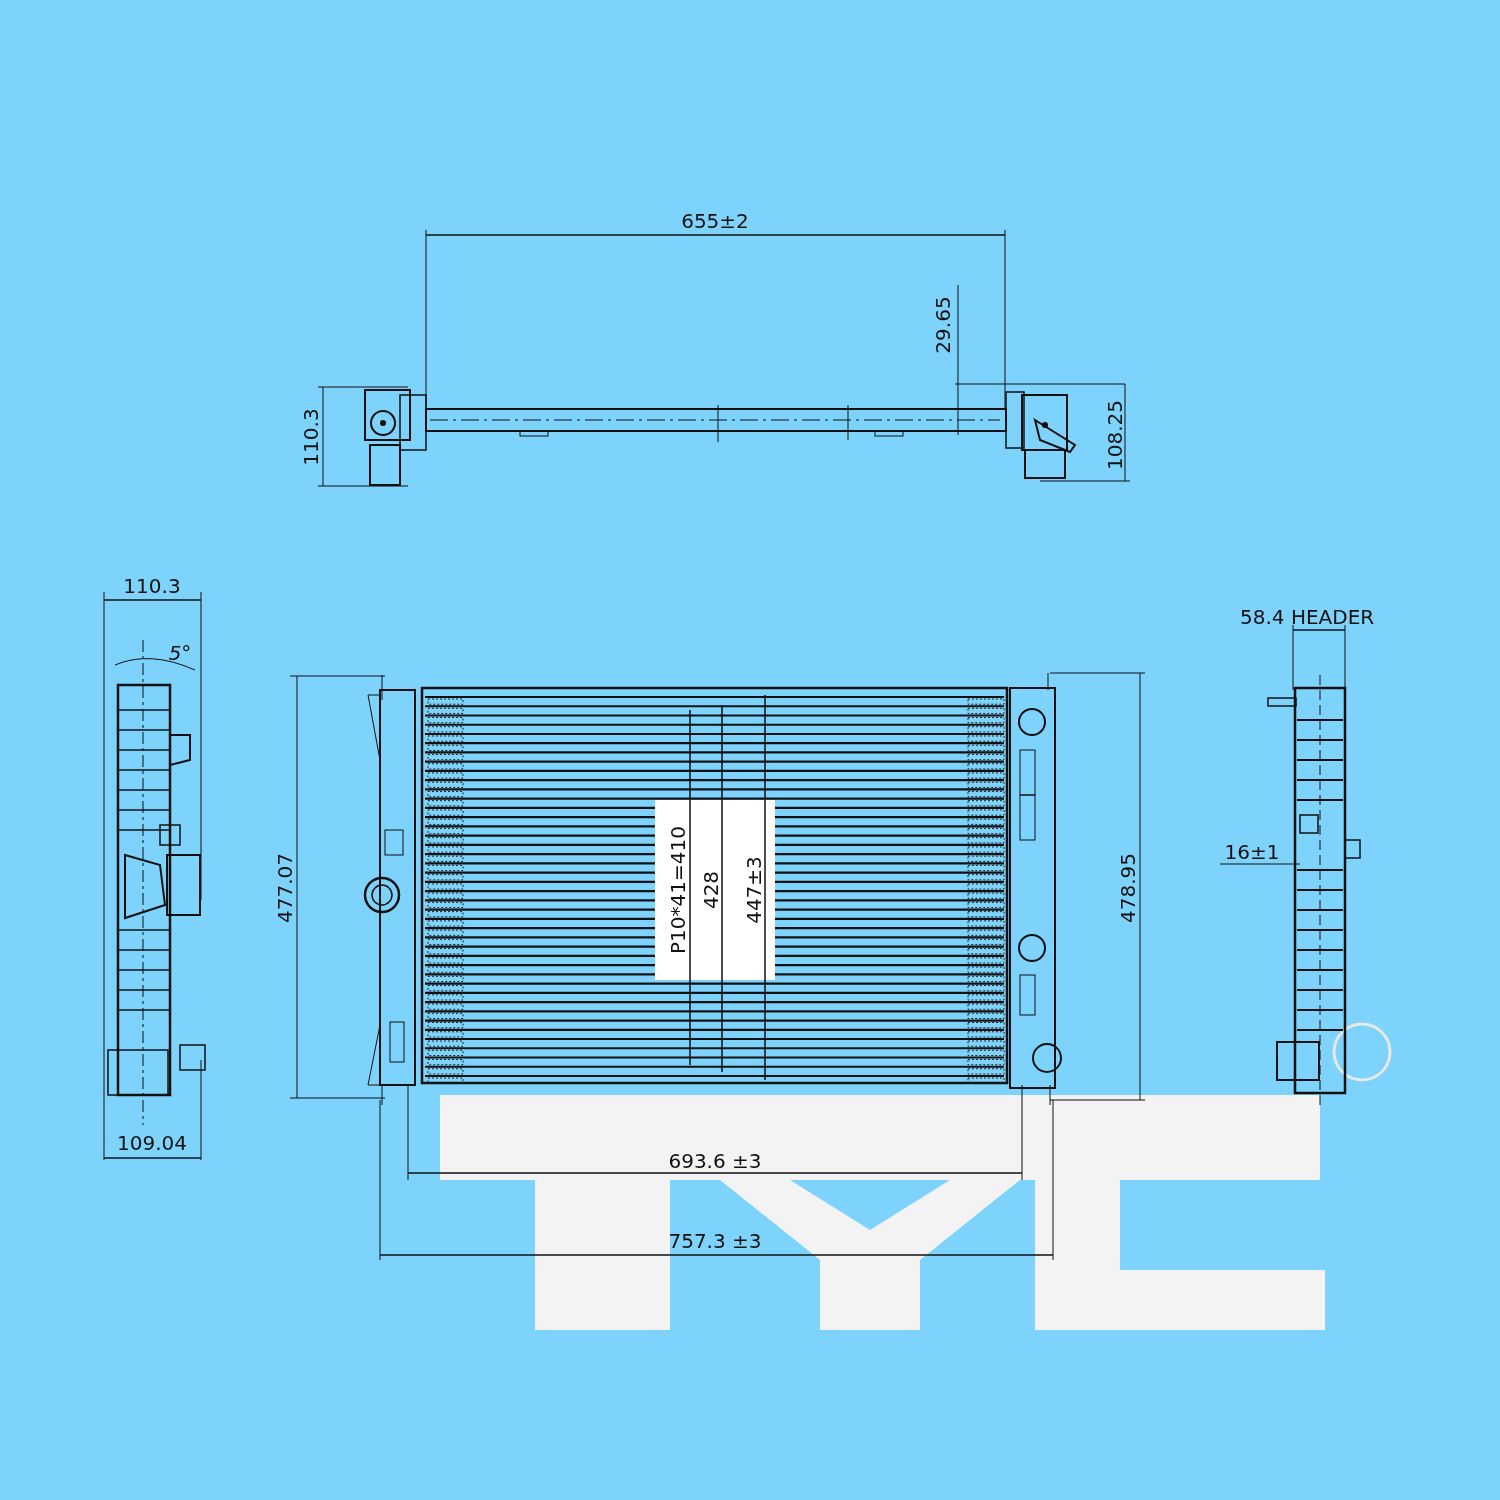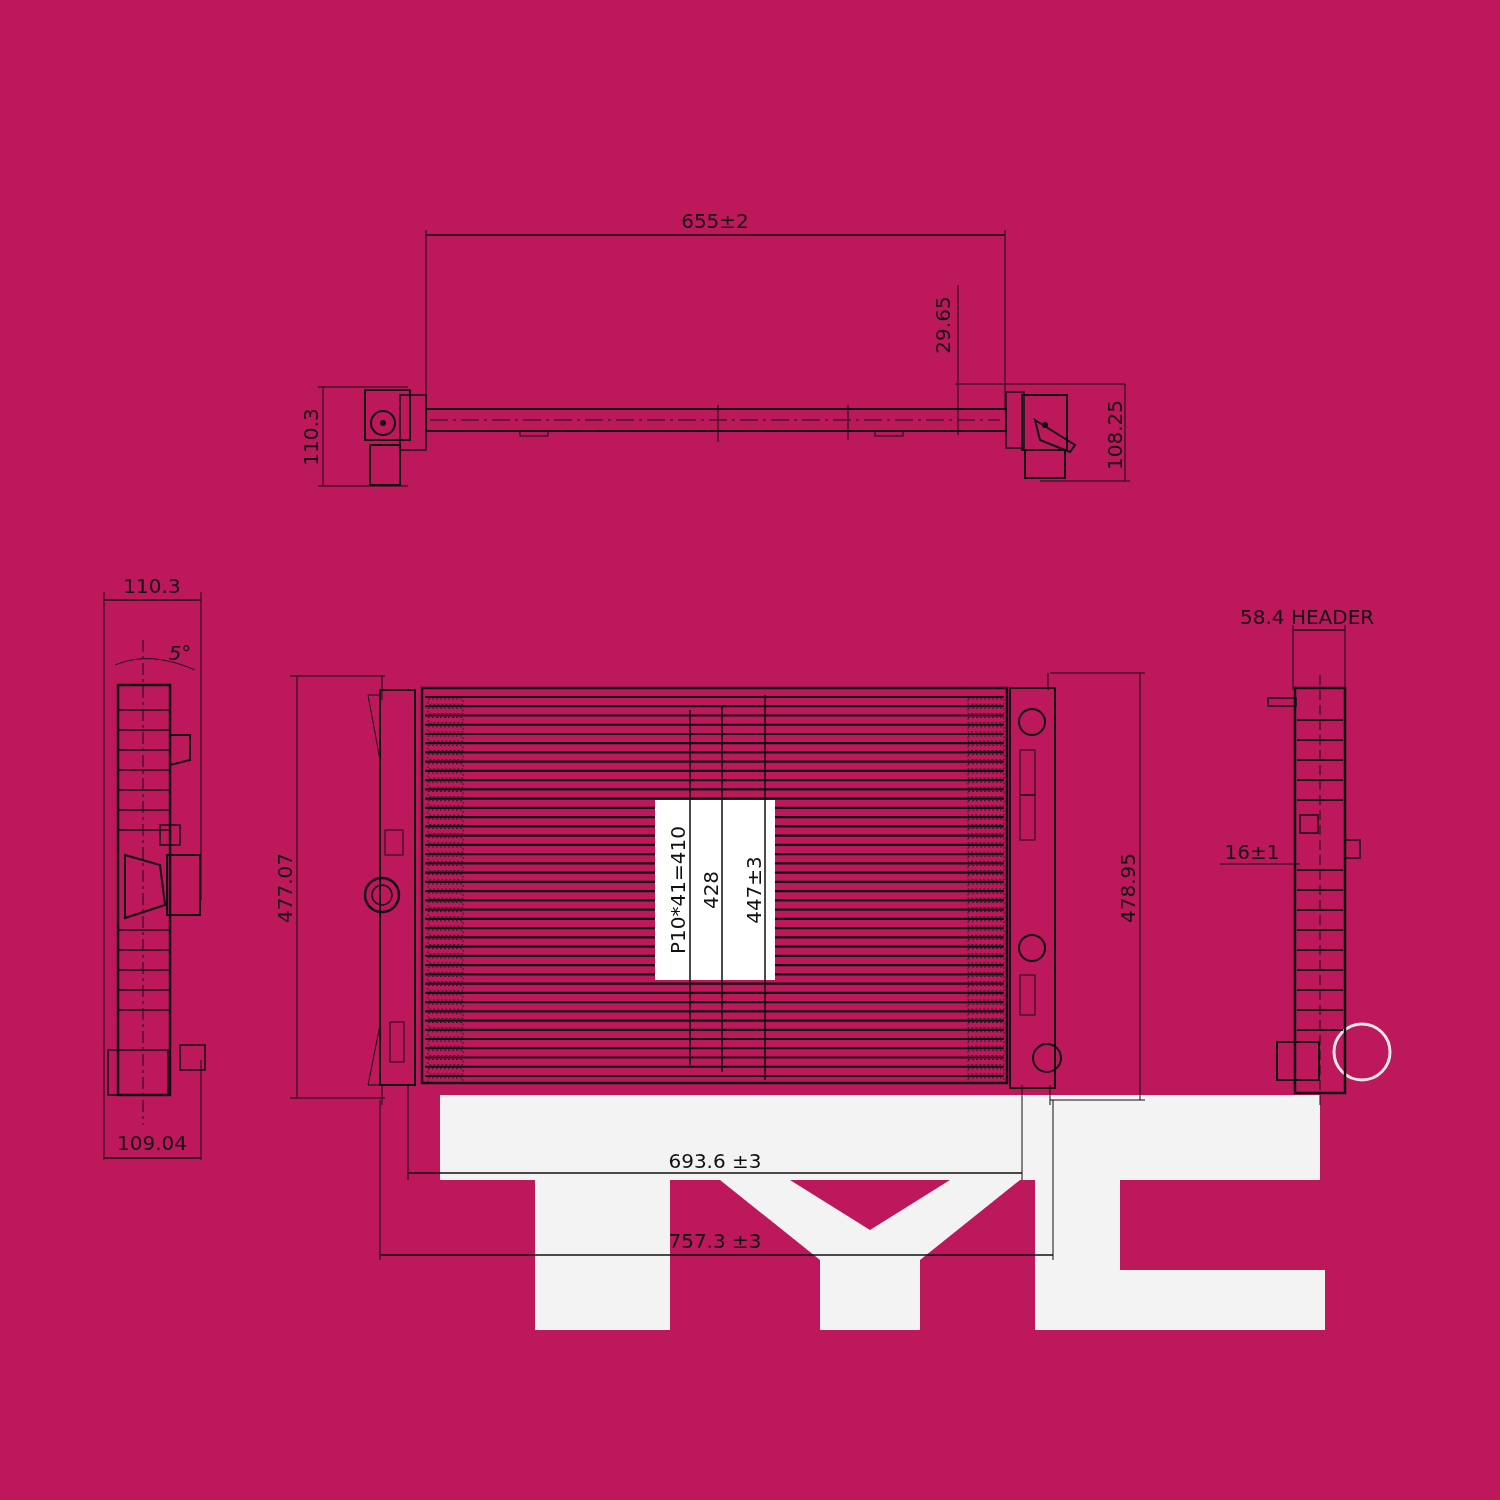--- a/index.html
+++ b/index.html
@@ -1,16 +1,16 @@
 <!DOCTYPE html>
 <html><head>
 <meta charset="utf-8">
 <style>
   html,body{margin:0;padding:0;background:#ffffff;}
-  #canvas{position:relative;width:1500px;height:1500px;background:#be185d;overflow:hidden;}
+  #canvas{position:relative;width:1500px;height:1500px;background:#7dd3fc;overflow:hidden;}
   svg{position:absolute;left:0;top:0;}
   .dim{font-family:"DejaVu Sans",sans-serif;font-size:20px;fill:#111;}
   .ln{stroke:#111;fill:none;}
   .wm{fill:#f3f3f3;}
 </style>
 </head>
 <body>
 
 <div id="canvas">
 <svg width="1500" height="1500" viewBox="0 0 1500 1500">

